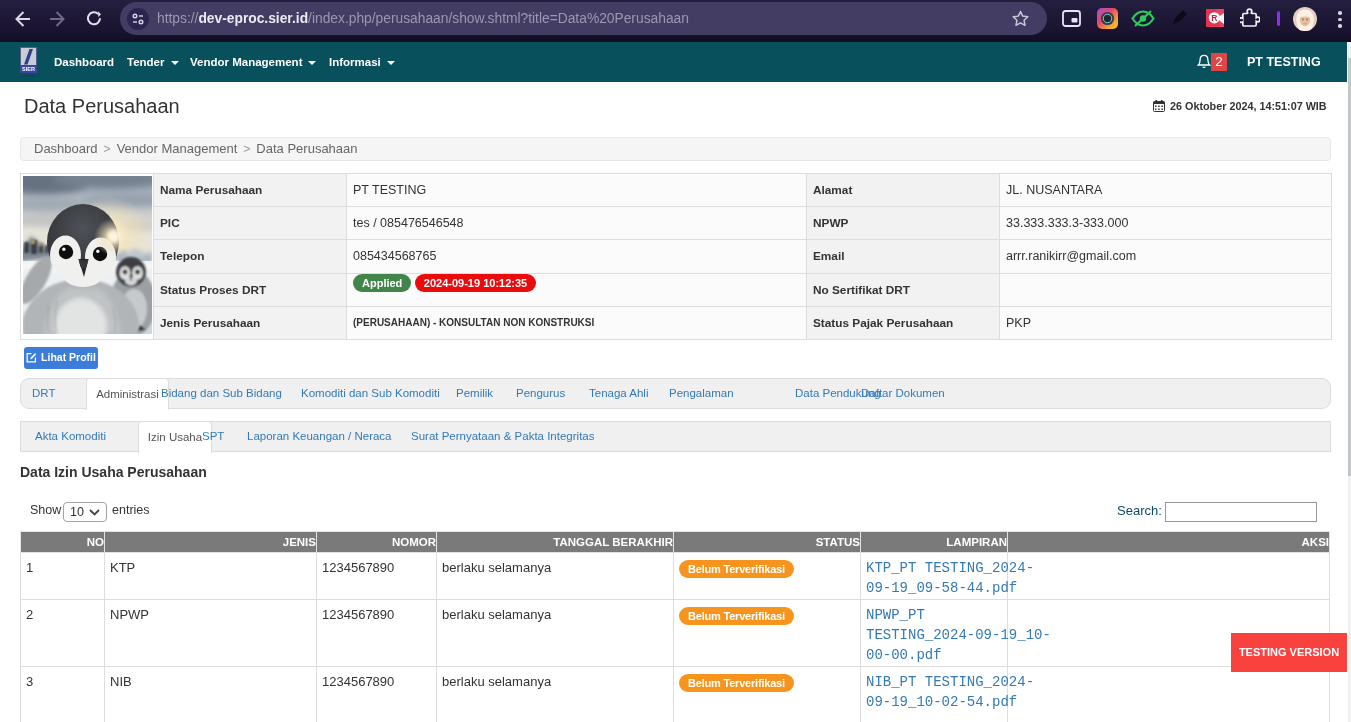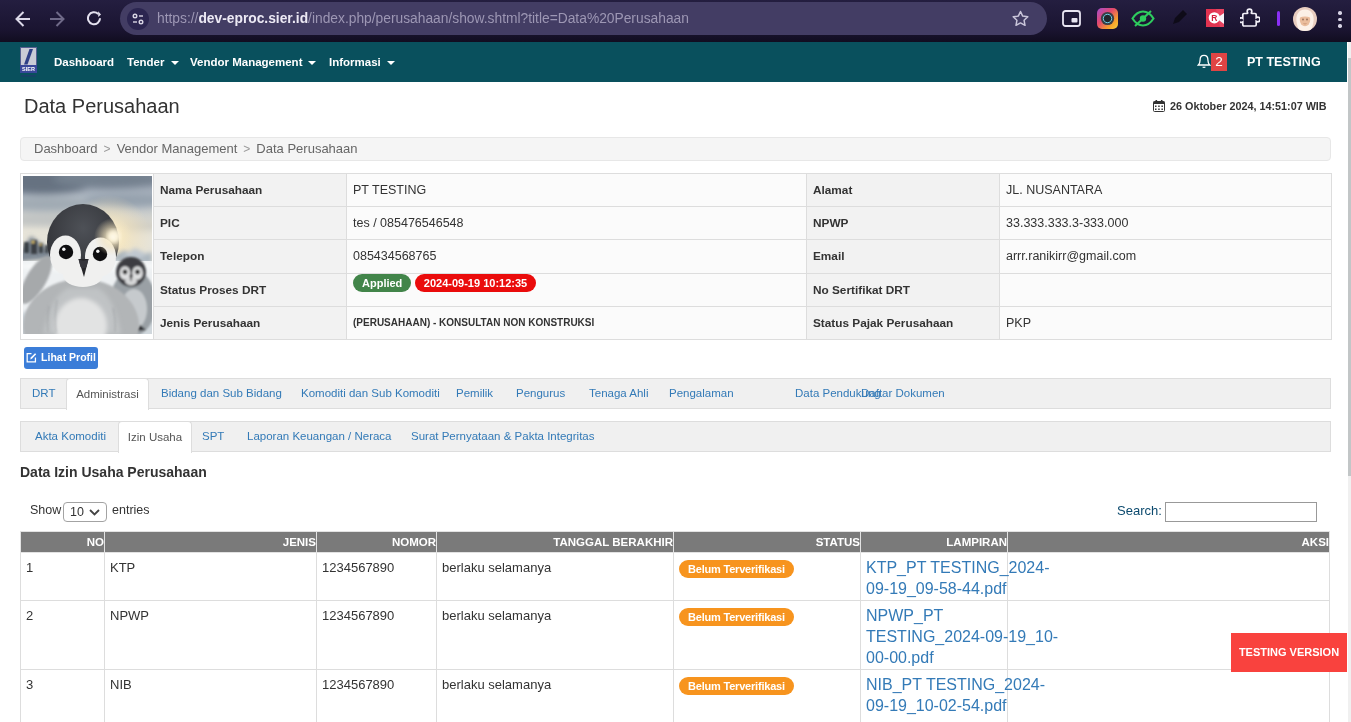--- a/index.html
+++ b/index.html
@@ -24,35 +24,35 @@
 #info{position:absolute;left:20px;top:91px;width:1311px;border-collapse:collapse;table-layout:fixed;}
 #info td{border:1px solid #ddd;font-size:12.5px;color:#333;height:32.4px;padding:0 0 0 6px;vertical-align:middle;}
 #info td.lb{background:#f2f2f2;font-weight:bold;font-size:11.8px;}
 #info td.vl{background:#fbfbfb;}
 #imgcell{padding:2px !important;background:#fff;vertical-align:top;}
 .badge{display:inline-block;border-radius:10px;color:#fff;font-weight:bold;font-size:11px;line-height:12px;padding:3px 9px;position:relative;top:-7px;}
 
 #btnLihat{position:absolute;left:24px;top:265px;width:74px;height:22px;background:#3b7dd8;border-radius:3px;color:#fff;font-size:10.5px;font-weight:bold;text-align:center;line-height:21px;white-space:nowrap;}
 
 .tabbar{position:absolute;left:20px;width:1311px;height:31px;background:#f0f0f0;border:1px solid #ddd;}
-#tabs1{top:296px;}
+#tabs1{top:296px;border-radius:9px;}
 #tabs2{top:339px;}
 .tablink{position:absolute;top:0;height:29px;line-height:29px;font-size:11.5px;color:#337ab7;white-space:nowrap;}
-.activetab{position:absolute;top:-1px;height:32px;background:#fff;border:1px solid #ddd;border-bottom:none;border-radius:4px 4px 0 0;color:#555;font-size:11.5px;text-align:center;line-height:30px;white-space:nowrap;}
+.activetab{position:absolute;top:-1px;height:32px;background:#fff;border:1px solid #ddd;border-bottom:none;border-radius:4px 4px 0 0;color:#555;font-size:11.5px;text-align:center;line-height:30px;white-space:nowrap;margin-left:20px;}
 #h3izin{position:absolute;left:20px;top:382px;font-size:14px;font-weight:bold;color:#333;}
 
 #showrow{position:absolute;left:30px;top:421px;font-size:12.5px;color:#333;}
 #lensel{position:absolute;left:63px;top:420px;width:44px;height:20px;border:1px solid #a3a3a3;border-radius:4px;background:#fff;font-size:12.5px;color:#333;line-height:18px;padding-left:6px;}
 #searchlbl{position:absolute;left:1117px;top:421px;font-size:13px;color:#0c4a6e;}
 #searchbox{position:absolute;left:1165px;top:420px;width:152px;height:20px;border:1px solid #999;background:#fff;}
 
 #dt{position:absolute;left:20px;top:449px;width:1309px;border-collapse:collapse;table-layout:fixed;}
 #dt th{background:#7a7a7a;color:#fff;font-size:11.5px;text-align:right;padding:4px 0 4px 5px;border:1px solid #e2e2e2;height:21px;font-weight:bold;}
 #dt td{border:1px solid #ddd;font-size:13px;color:#333;vertical-align:top;padding:5px 4px 0 5px;line-height:20px;}
-#dt a{color:#337ab7;text-decoration:none;line-height:20px;font-size:16px;}
+#dt a{color:#337ab7;text-decoration:none;line-height:20px;font-size:14px;font-family:Liberation Mono, monospace;}
 #dt a span{white-space:nowrap;}
 .bdg-o{display:inline-block;background:#f7941e;border-radius:9px;color:#fff;font-weight:bold;font-size:11px;letter-spacing:-0.2px;line-height:12px;padding:3px 9px;position:relative;top:1px;}
 
 #ribbon{position:absolute;left:1231px;top:551px;width:116px;height:39px;background:#f9423e;color:#fff;font-weight:bold;font-size:11px;text-align:center;line-height:39px;z-index:30;}
 #sthumb{position:absolute;left:1348px;top:58px;width:3px;height:418px;background:#c2c6c7;z-index:40;}
 #sbar{position:absolute;left:1348px;top:42px;width:3px;height:680px;background:#f0f0f0;z-index:39;}
 .cdot{position:absolute;width:3.5px;height:3.5px;border-radius:50%;background:#d7d4e4;}
 </style>
 </head>
 <body>

